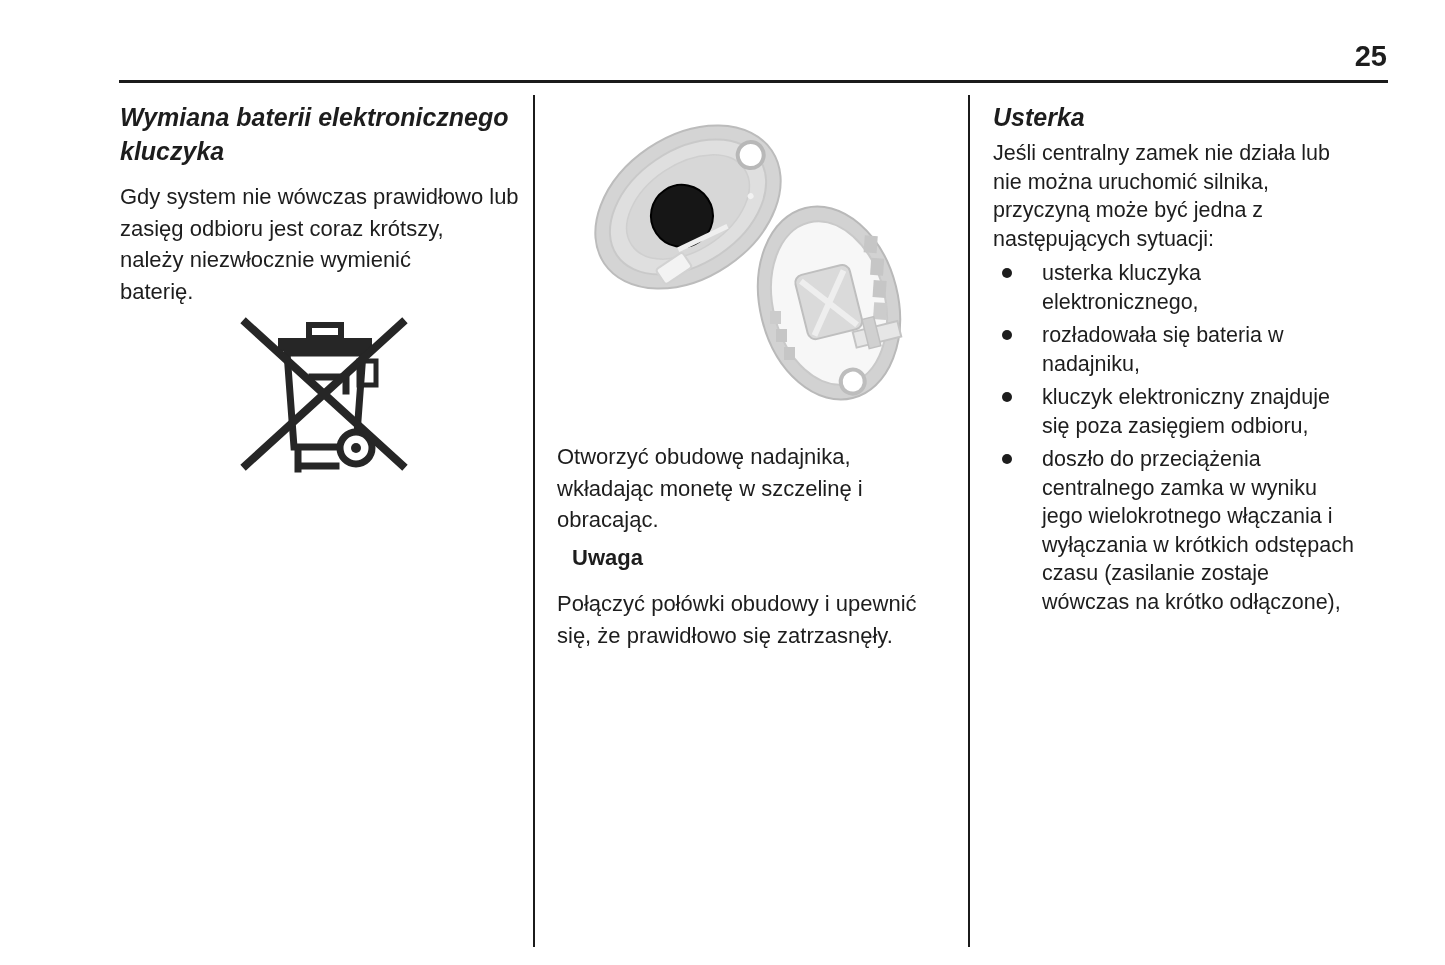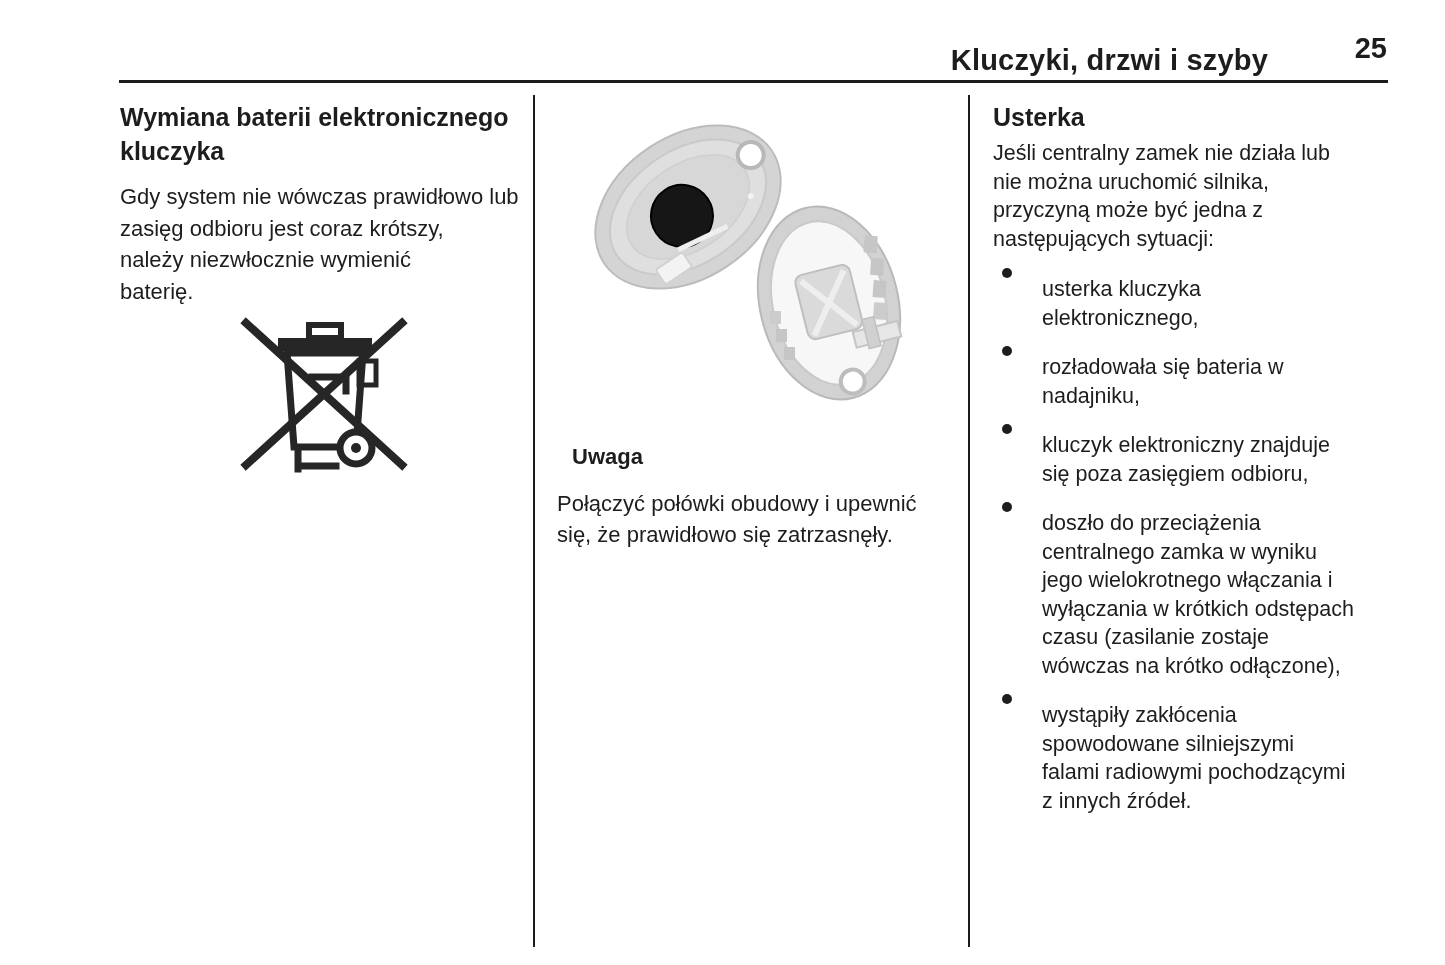--- a/index.html
+++ b/index.html
@@ -12,36 +12,36 @@
     color:#1d1d1d;
     margin:0 auto;
     overflow:hidden;
   }
   
   .header-title{
     position:absolute;top:44px;right:177px;
     font-size:29px;font-weight:bold;letter-spacing:.2px;white-space:nowrap;
   }
   .header-page{
-    position:absolute;top:32px;right:58px;
+    position:absolute;top:40px;right:58px;
     font-size:29px;font-weight:bold;
   }
   .rule{position:absolute;left:119px;top:80px;width:1269px;height:3px;background:#1b1b1b;}
   .divider{position:absolute;top:95px;width:2px;height:852px;background:#1b1b1b;}
   .divider.d1{left:533px;}
   .divider.d2{left:968px;}
 
   
   .col{position:absolute;font-size:22px;line-height:31.5px;}
   .col1{left:120px;top:100px;width:408px;}
   .col2{left:557px;top:95px;width:404px;}
   .col3{left:993px;top:100px;width:436px;font-size:21.5px;line-height:28.5px;}
 
   .lines{white-space:pre-line;}
-  h2{font-size:25px;line-height:34px;font-weight:bold;margin:0 0 13px 0;}
+  h2{font-size:25px;line-height:34px;font-weight:bold;margin:0 0 13px 0;font-style:italic;}
   .col3 h2{margin-bottom:5px;}
   p{margin:0 0 6px 0;}
   .col1 p{margin-bottom:5px;}
 
   
   .weee{width:176px;height:162px;margin:6px auto 14px auto;}
 
   
   .fob-figure{width:404px;height:336px;margin:0 0 10px 0;padding:0;}
 
@@ -49,28 +49,27 @@
   .note{margin:2px 0 15px 15px;}
   .note-title{font-weight:bold;}
 
   
   ul.bullets{list-style:none;margin:2px 0 0 0;padding:0;}
   ul.bullets li{display:flex;align-items:flex-start;margin:0 0 5px 0;}
   ul.bullets .dot{
     flex:none;width:10px;height:10px;border-radius:50%;
     background:#1d1d1d;margin:9px 0 0 9px;
   }
-  ul.bullets .li-text{margin-left:30px;margin-top:16px;}
+  ul.bullets .li-text{margin-left:30px;}
 </style>
 </head>
 <body>
 
 <div class="page">
 
-  <div class="header-title">Kluczyki, drzwi i szyby</div>
   <div class="header-page">25</div>
   <div class="rule"></div>
   <div class="divider d1"></div>
   <div class="divider d2"></div>
 
   <section class="col col1">
     <h2 class="lines">Wymiana baterii elektronicznego
 kluczyka</h2>
     <p class="lines">Gdy system nie wówczas prawidłowo lub
 zasięg odbioru jest coraz krótszy,
@@ -135,20 +134,23 @@
           <rect x="34" y="-62" width="16" height="46" fill="#e6e6e6" stroke="#c4c4c4" stroke-width="2"></rect>
           <rect x="24" y="-40" width="30" height="12" fill="#d0d0d0" stroke="#c0c0c0" stroke-width="1.5"></rect>
 
           <rect x="26" y="42" width="13" height="11" fill="#c6c6c6" transform="rotate(14)"></rect>
           <rect x="44" y="34" width="13" height="11" fill="#c6c6c6" transform="rotate(14)"></rect>
           <rect x="8" y="48" width="13" height="11" fill="#cccccc" transform="rotate(14)"></rect>
         </g>
       </svg>
     </figure>
 
+    <p class="lines">Otworzyć obudowę nadajnika,
+wkładając monetę w szczelinę i
+obracając.</p>
 
     <div class="note">
       <div class="note-title">Uwaga</div>
     </div>
 
     <p class="lines">Połączyć połówki obudowy i upewnić
 się, że prawidłowo się zatrzasnęły.</p>
   </section>
 
   <section class="col col3">
@@ -176,23 +178,16 @@
       </li>
         <li>
         <span class="dot"></span>
         <span class="li-text lines">doszło do przeciążenia
 centralnego zamka w wyniku
 jego wielokrotnego włączania i
 wyłączania w krótkich odstępach
 czasu (zasilanie zostaje
 wówczas na krótko odłączone),</span>
       </li>
-        <li>
-        <span class="dot"></span>
-        <span class="li-text lines">wystąpiły zakłócenia
-spowodowane silniejszymi
-falami radiowymi pochodzącymi
-z innych źródeł.</span>
-      </li>
       </ul>
   </section>
 
 </div>
 
 </body></html>

